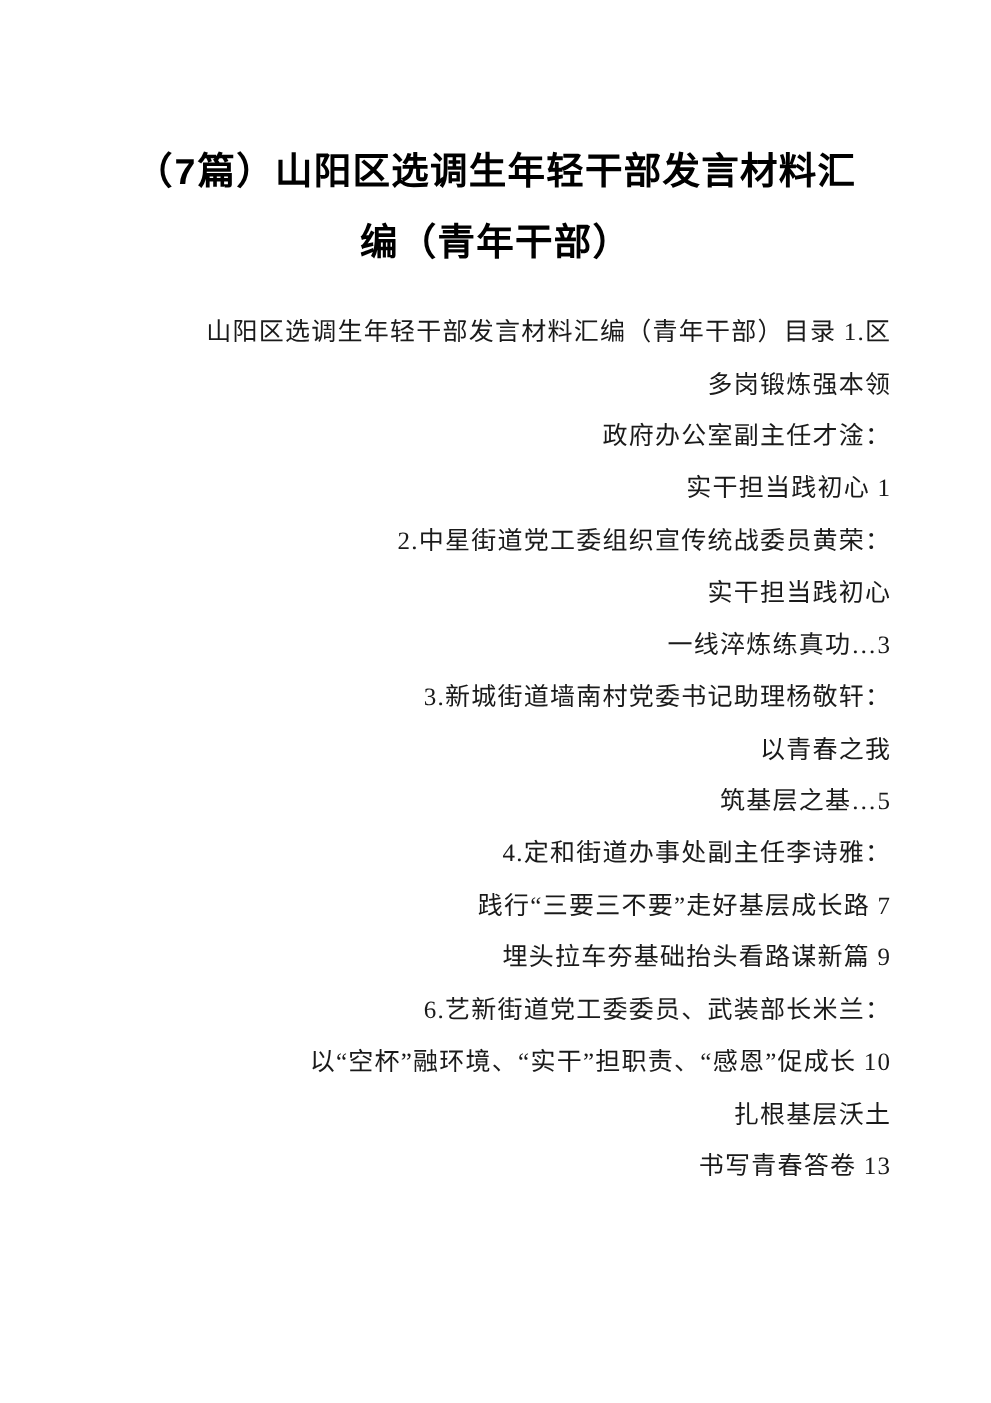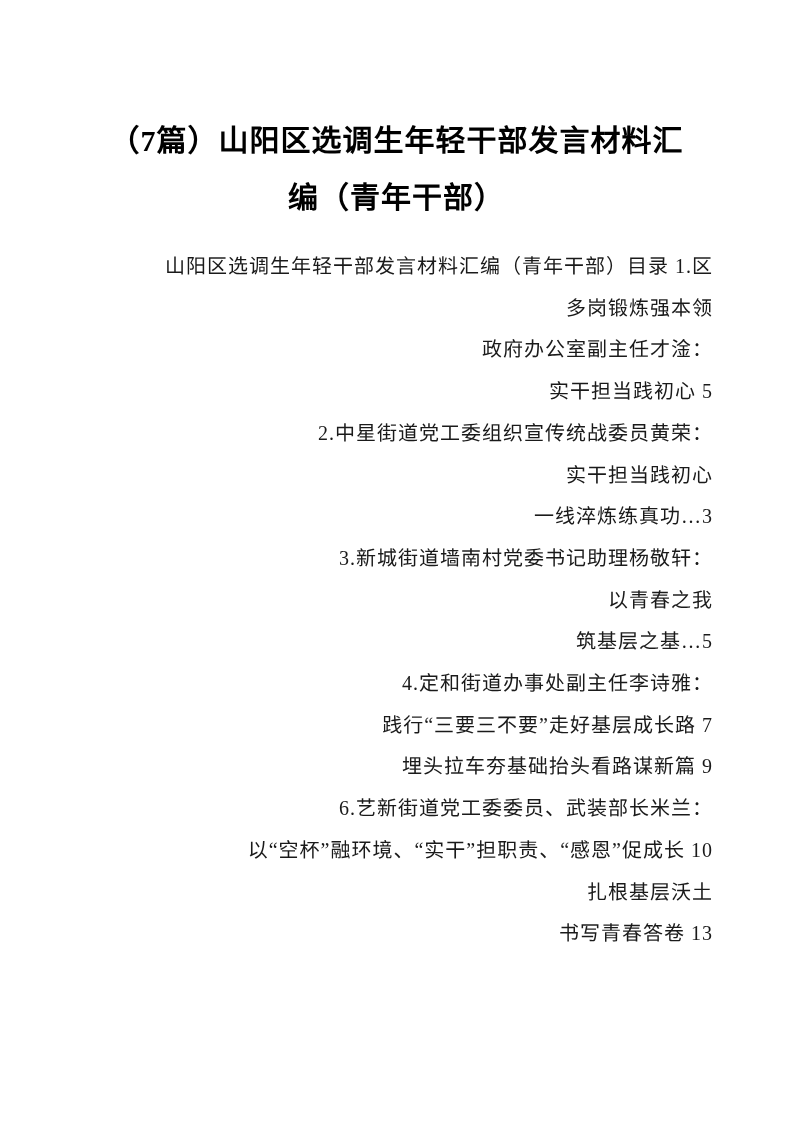--- a/index.html
+++ b/index.html
@@ -18,20 +18,21 @@
       font-family: "Liberation Serif", "DejaVu Serif", serif;
     }
     .doc-title {
       margin: 0;
       padding: 112px 60px 0 60px;
       text-align: center;
       font-size: 30px;
       line-height: 57px;
       font-weight: 700;
       letter-spacing: 1px;
+      font-family: Liberation Mono, monospace;
     }
     .doc-title .title-line {
       display: block;
     }
     .toc {
       margin: 20px 80px 0 119px;
       text-align: right;
     }
     .toc-line {
       margin: 0;
@@ -51,21 +52,21 @@
 
   <h1 class="doc-title">
     <span class="title-line">（7篇）山阳区选调生年轻干部发言材料汇</span>
     <span class="title-line">编（青年干部）</span>
   </h1>
 
   <div class="toc">
     <p class="toc-line">山阳区选调生年轻干部发言材料汇编（青年干部）目录 1.区</p>
     <p class="toc-line">多岗锻炼强本领</p>
     <p class="toc-line">政府办公室副主任才淦：</p>
-    <p class="toc-line">实干担当践初心 5</p>
+    <p class="toc-line">实干担当践初心 1</p>
     <p class="toc-line">2.中星街道党工委组织宣传统战委员黄荣：</p>
     <p class="toc-line">实干担当践初心</p>
     <p class="toc-line">一线淬炼练真功…3</p>
     <p class="toc-line">3.新城街道墙南村党委书记助理杨敬轩：</p>
     <p class="toc-line">以青春之我</p>
     <p class="toc-line">筑基层之基…5</p>
     <p class="toc-line">4.定和街道办事处副主任李诗雅：</p>
     <p class="toc-line">践行“三要三不要”走好基层成长路 7</p>
     <p class="toc-line">埋头拉车夯基础抬头看路谋新篇 9</p>
     <p class="toc-line">6.艺新街道党工委委员、武装部长米兰：</p>

